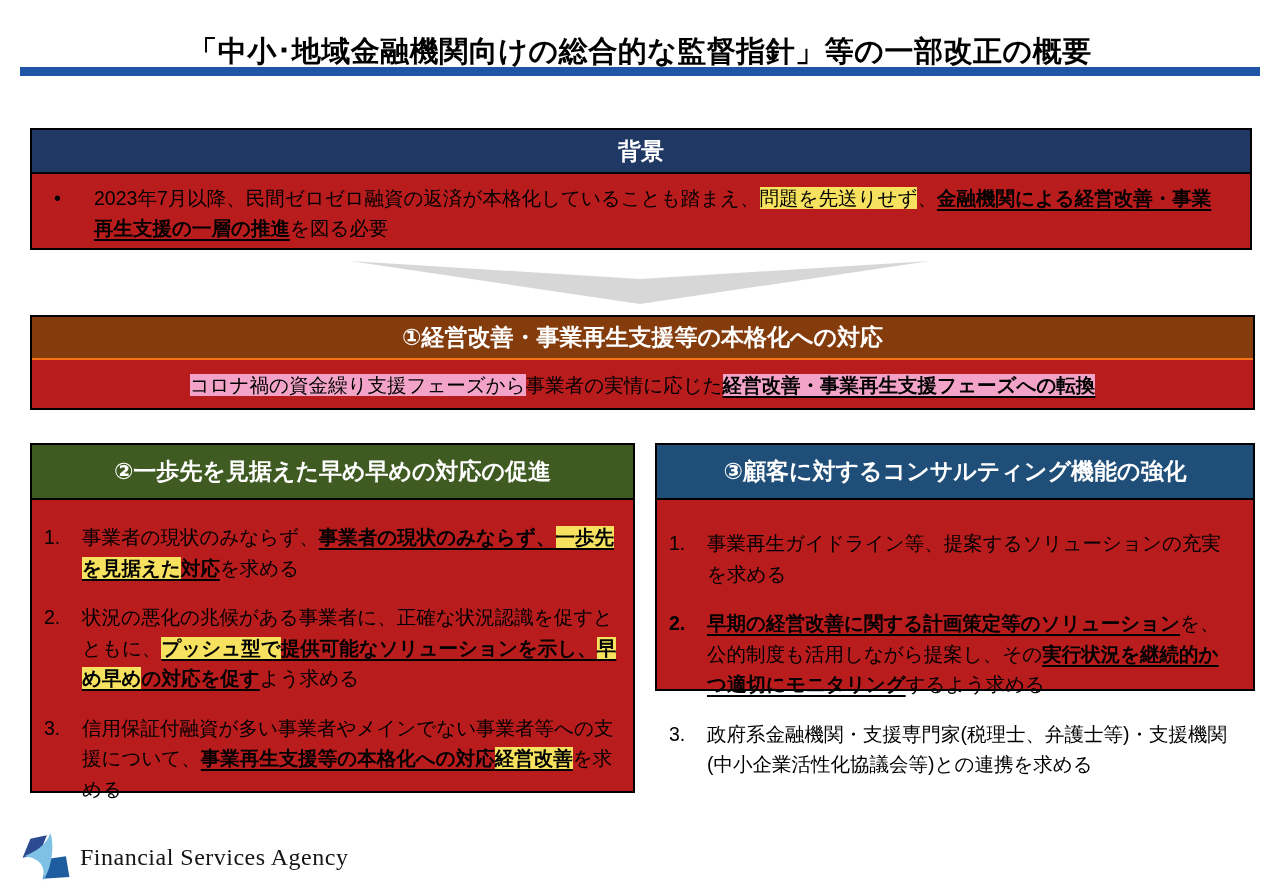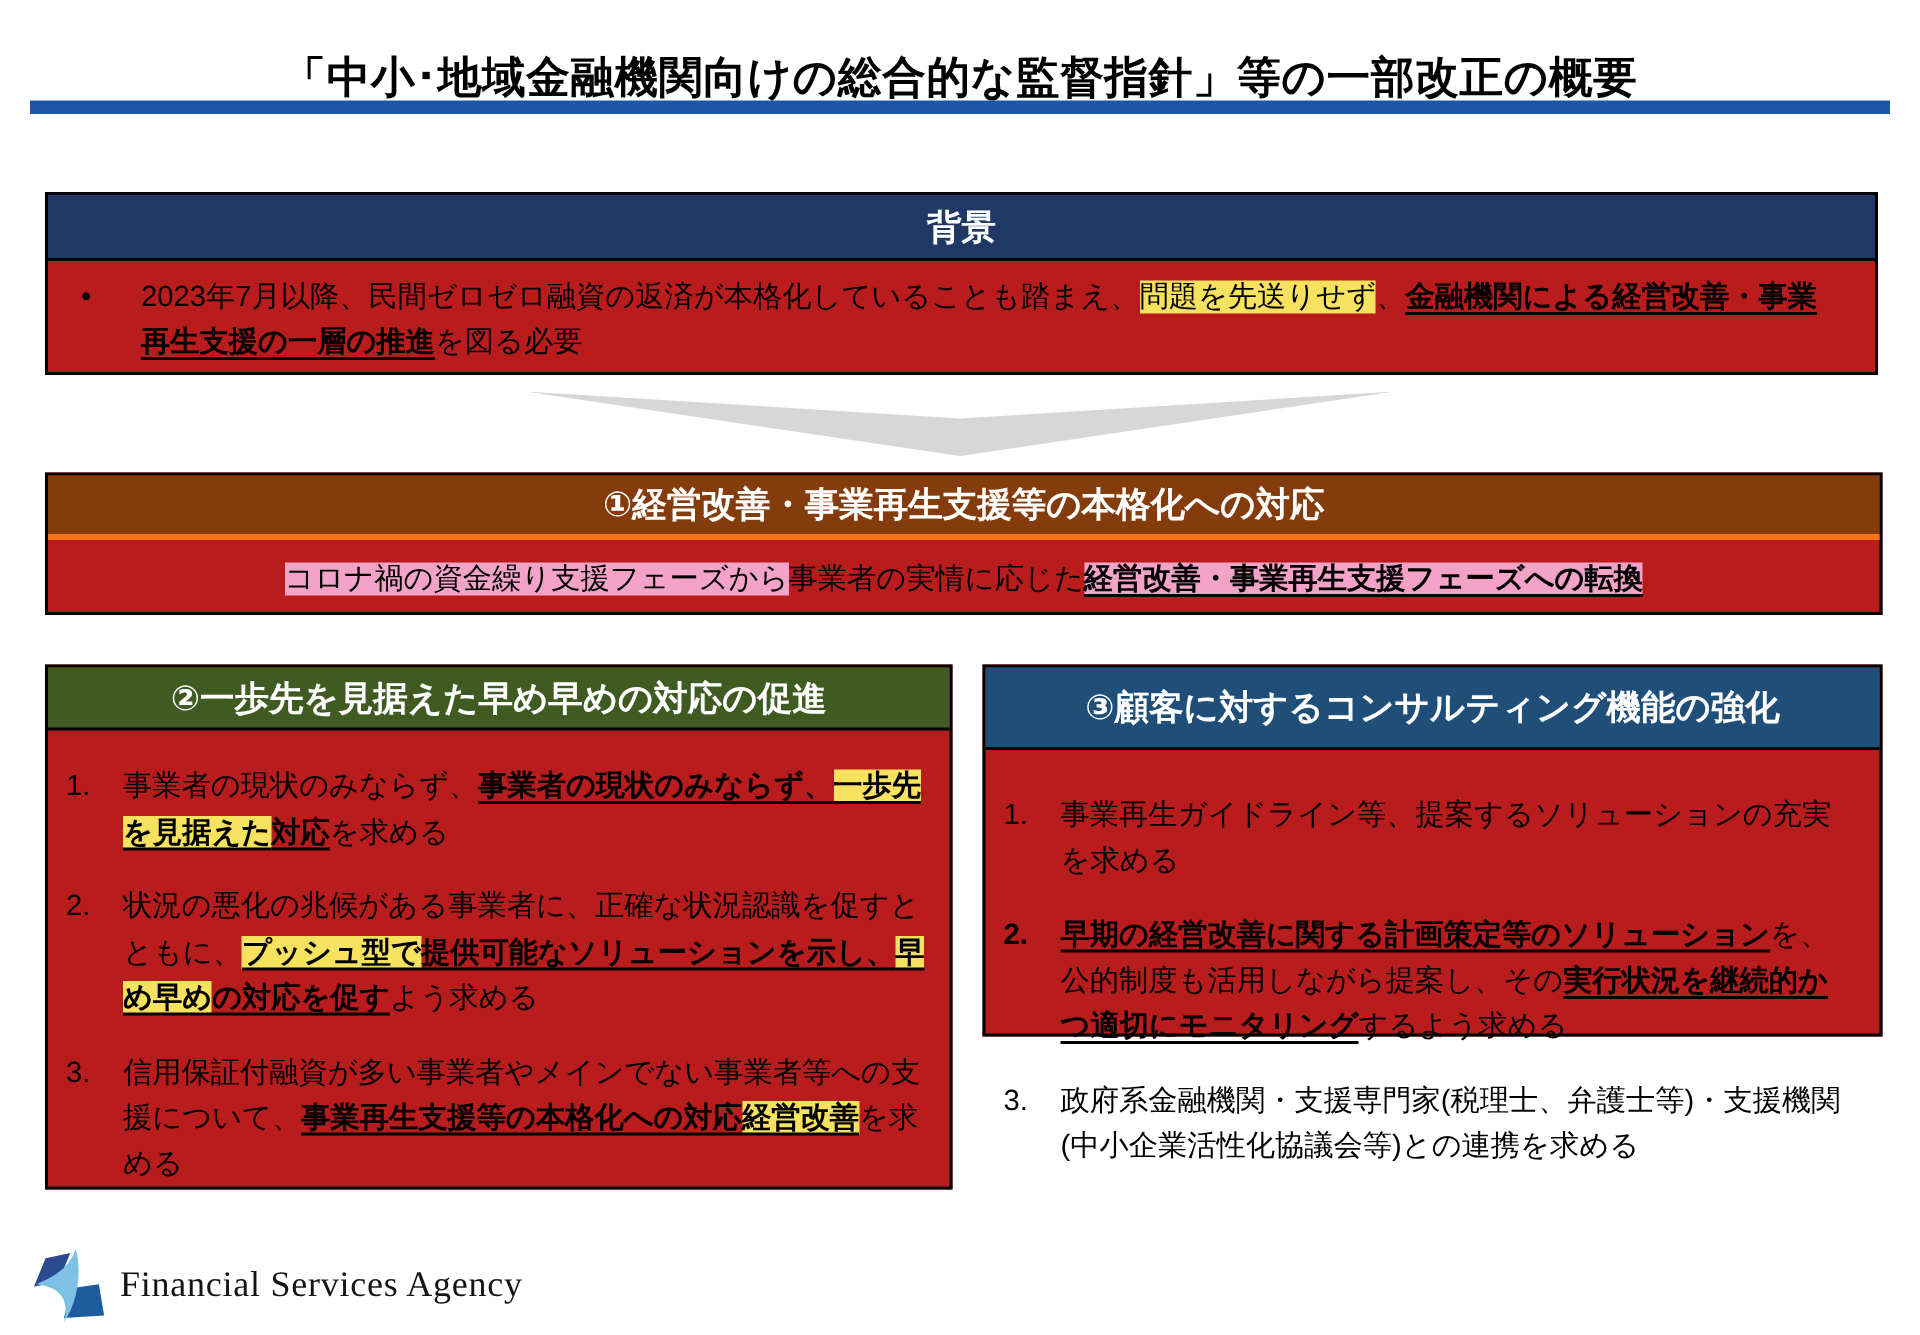--- a/index.html
+++ b/index.html
@@ -24,29 +24,29 @@
   }
   
   .bg-box { left:30px; top:128px; width:1222px; height:122px; }
   .bg-box .box-header { height:44px; font-size:23px; background:var(--navy); border-bottom:2px solid #000; }
   .bg-body { display:flex; padding:9px 18px 0 22px; font-size:19.5px; line-height:30px; }
   .bg-bullet { width:40px; flex-shrink:0; }
   
   .flow-arrow { position:absolute; left:350px; top:261px; }
   
   .sec1-box { left:30px; top:315px; width:1225px; height:95px; }
-  .sec1-box .box-header { height:43px; font-size:23px; background:var(--brown); border-bottom:4px solid #f97316; }
+  .sec1-box .box-header { height:43px; font-size:23px; background:var(--brown); border-bottom:2px solid #f97316; }
   .sec1-body {
     height:50px; display:flex; align-items:center; justify-content:center;
     font-size:19.5px;
   }
   
   .sec2-box { left:30px; top:443px; width:605px; height:350px; }
   .sec3-box { left:655px; top:443px; width:600px; height:248px; }
-  .sec2-box .box-header { height:42px; font-size:23px; background:var(--green); border-bottom:2px solid #000;text-align:right; }
+  .sec2-box .box-header { height:55px; font-size:23px; background:var(--green); border-bottom:2px solid #000;text-align:right; }
   .sec3-box .box-header { height:55px; font-size:23px; background:var(--blue); border-bottom:2px solid #000; }
   .col-body { padding:22px 12px 0 12px; }
   .sec3-box .col-body { padding-top:28px; }
   .list-item { display:flex; font-size:19.5px; line-height:30.5px; margin-bottom:19px; }
   .item-num { width:38px; flex-shrink:0; }
   .item-text { flex:1; padding-right:4px; }
   
   .seg-bold { font-weight:bold; }
   .seg-emph { font-weight:bold; text-decoration:underline; text-decoration-thickness:2px; text-underline-offset:4px; text-decoration-color:#000; }
   .seg-hl-y { background:var(--yellow_highlight); }

